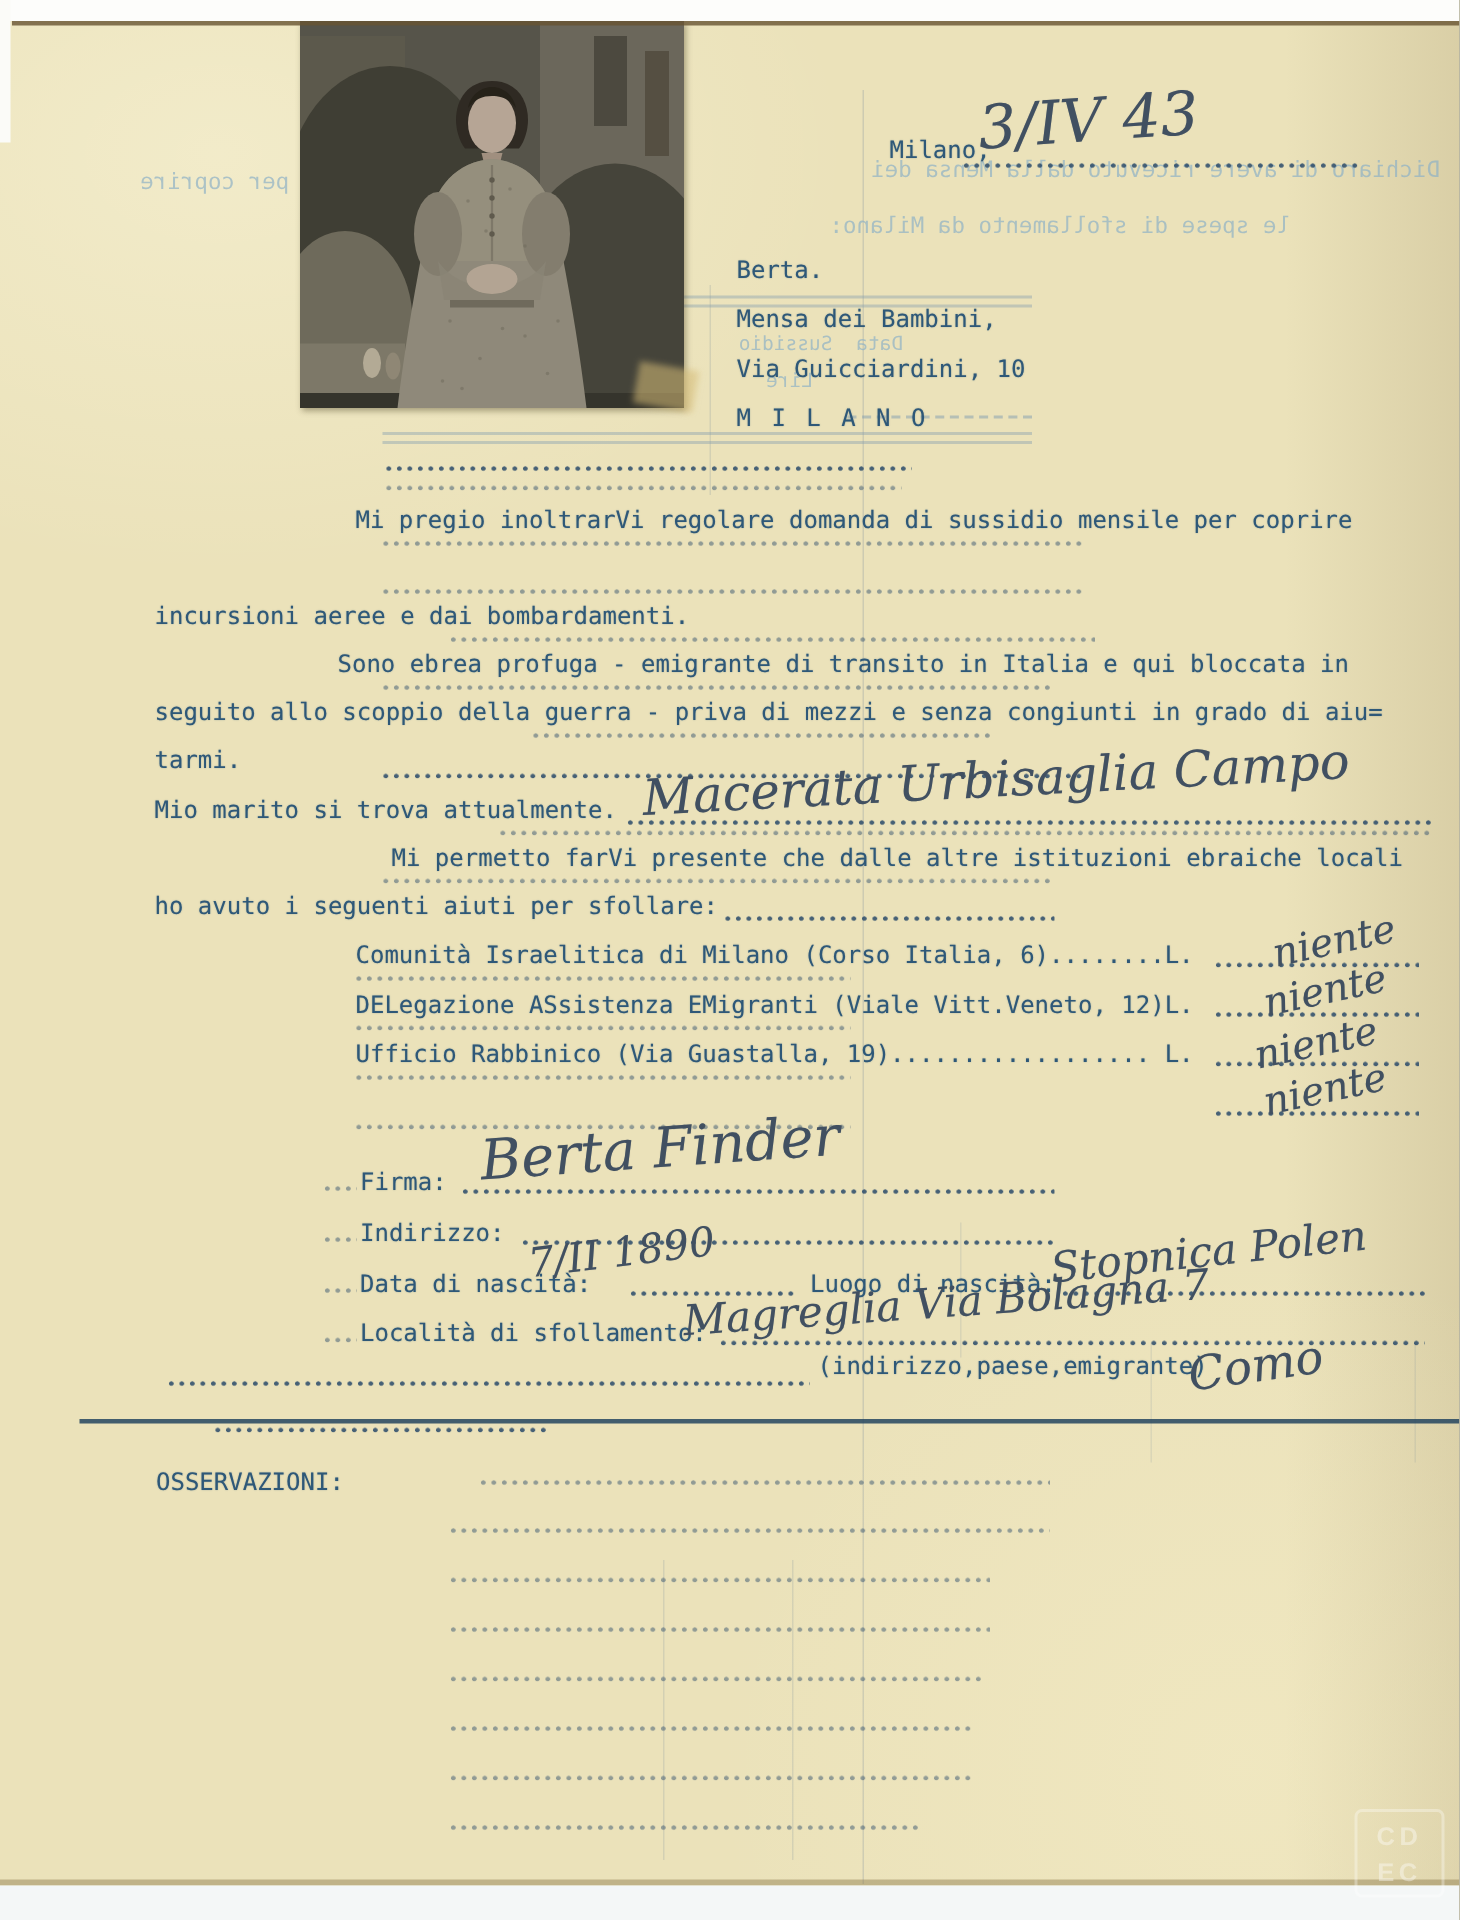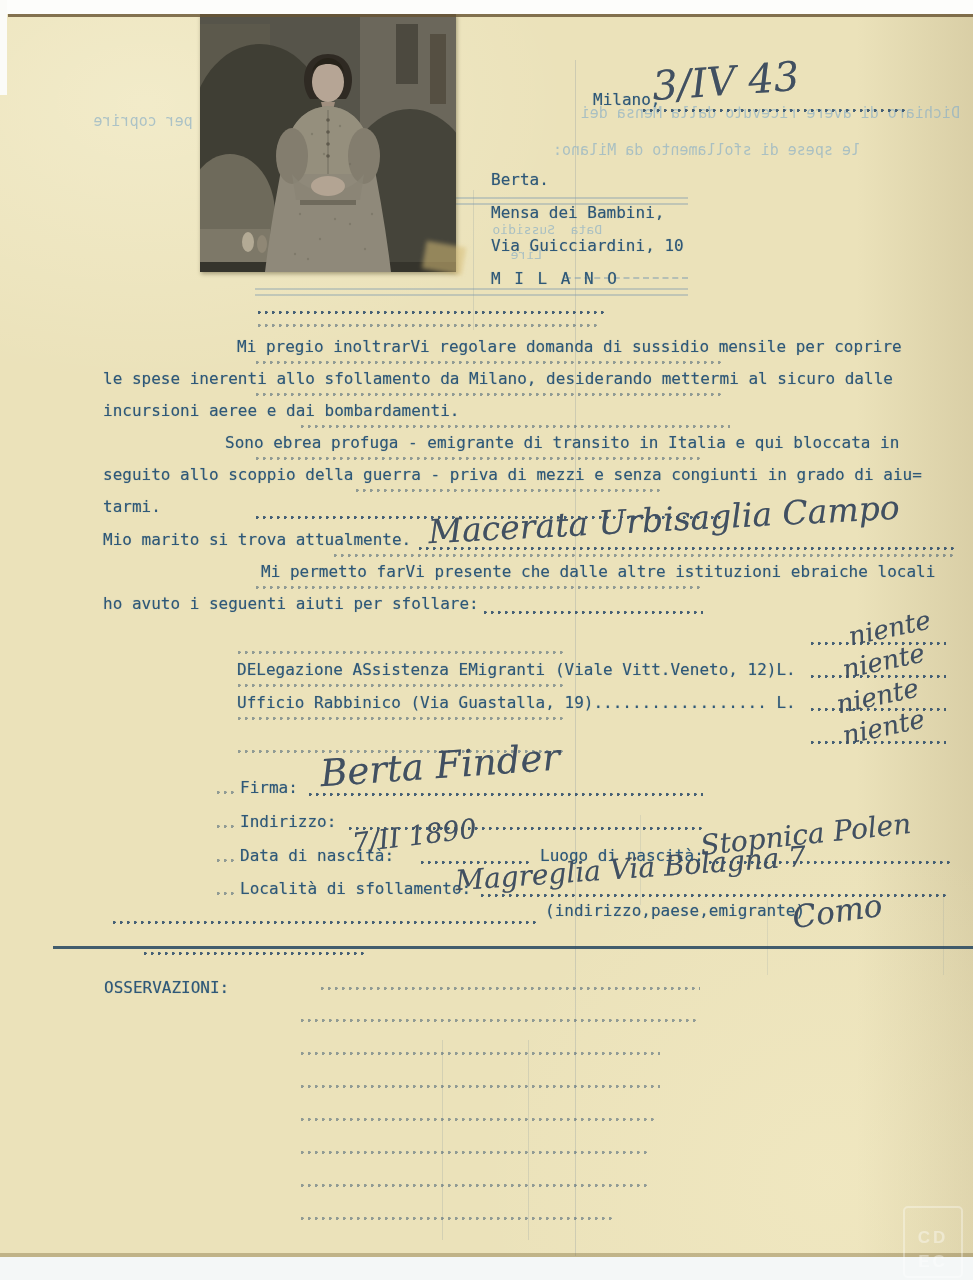--- a/index.html
+++ b/index.html
@@ -73,21 +73,20 @@
   <div class="typed" style="left:491px;top:170px;">Berta.</div>
   <div class="typed" style="left:491px;top:203px;">Mensa dei Bambini,</div>
   <div class="typed" style="left:491px;top:236px;">Via Guicciardini, 10</div>
   <div class="typed" style="left:491px;top:269px;letter-spacing:2px;">M I L A N O</div>
 
   <div class="dots" style="left:257px;top:310px;width:351px;"></div>
   <div class="dots light" style="left:257px;top:323px;width:344px;"></div>
 
   <div class="typed" style="left:237px;top:337px;">Mi pregio inoltrarVi regolare domanda di sussidio mensile per coprire</div>
   <div class="dots light" style="left:255px;top:360px;width:467px;"></div>
-  <div class="typed" style="left:103px;top:369px;">le spese inerenti allo sfollamento da Milano, desiderando mettermi al sicuro dalle</div>
   <div class="dots light" style="left:255px;top:392px;width:467px;"></div>
   <div class="typed" style="left:103px;top:401px;">incursioni aeree e dai bombardamenti.</div>
   <div class="dots light" style="left:300px;top:424px;width:430px;"></div>
 
   <div class="typed" style="left:225px;top:433px;">Sono ebrea profuga - emigrante di transito in Italia e qui bloccata in</div>
   <div class="dots light" style="left:255px;top:456px;width:445px;"></div>
   <div class="typed" style="left:103px;top:465px;">seguito allo scoppio della guerra - priva di mezzi e senza congiunti in grado di aiu=</div>
   <div class="dots light" style="left:355px;top:488px;width:305px;"></div>
   <div class="typed" style="left:103px;top:497px;">tarmi.</div>
   <div class="dots" style="left:255px;top:515px;width:467px;"></div>
@@ -95,20 +94,21 @@
   <div class="typed" style="left:103px;top:530px;">Mio marito si trova attualmente.</div>
   <div class="dots" style="left:418px;top:546px;width:538px;"></div>
   <div class="dots light" style="left:333px;top:553px;width:620px;"></div>
   <div class="hw" style="left:428px;top:500px;font-size:33px;transform:rotate(-3deg);">Macerata Urbisaglia Campo</div>
 
   <div class="typed" style="left:237px;top:562px;padding-left:24px;">Mi permetto farVi presente che dalle altre istituzioni ebraiche locali</div>
   <div class="dots light" style="left:255px;top:585px;width:445px;"></div>
   <div class="typed" style="left:103px;top:594px;">ho avuto i seguenti aiuti per sfollare:</div>
   <div class="dots" style="left:483px;top:610px;width:220px;"></div>
 
+  <div class="typed" style="left:237px;top:627px;">Comunità Israelitica di Milano (Corso Italia, 6)........L.</div>
   <div class="dots light" style="left:237px;top:650px;width:330px;"></div>
   <div class="dots" style="left:810px;top:641px;width:136px;"></div>
   <div class="hw" style="left:848px;top:613px;font-size:26px;transform:rotate(-12deg);">niente</div>
 
   <div class="typed" style="left:237px;top:660px;">DELegazione ASsistenza EMigranti (Viale Vitt.Veneto, 12)L.</div>
   <div class="dots light" style="left:237px;top:683px;width:330px;"></div>
   <div class="dots" style="left:810px;top:674px;width:136px;"></div>
   <div class="hw" style="left:842px;top:646px;font-size:26px;transform:rotate(-12deg);">niente</div>
 
   <div class="typed" style="left:237px;top:693px;">Ufficio Rabbinico (Via Guastalla, 19).................. L.</div>
@@ -210,18 +210,18 @@
   </div>
 
   <div style="position:absolute;left:424px;top:244px;width:40px;height:28px;background:rgba(213,187,118,.55);filter:blur(2px);transform:rotate(10deg);"></div>
 
   <div class="edge-strip" style="left:0;top:0;width:973px;height:14px;background:#fdfdfb;"></div>
   <div class="edge-strip" style="left:8px;top:14px;width:965px;height:3px;background:rgba(104,84,50,.8);"></div>
   <div class="edge-strip" style="left:0;top:0;width:7px;height:95px;background:#fbfbf8;"></div>
   <div class="edge-strip" style="left:0;top:1253px;width:973px;height:4px;background:rgba(140,122,75,.45);"></div>
   <div class="edge-strip" style="left:0;top:1257px;width:973px;height:23px;background:#f4f7f7;"></div>
 
-  <div class="watermark" style="left:903px;top:1206px;width:56px;height:50px;padding-top:18px;">
+  <div class="watermark" style="left:903px;top:1206px;width:56px;height:50px;padding-top:5px;">
     <div>CD</div>
     <div>EC</div>
   </div>
 
 </div>
 
 </body></html>

